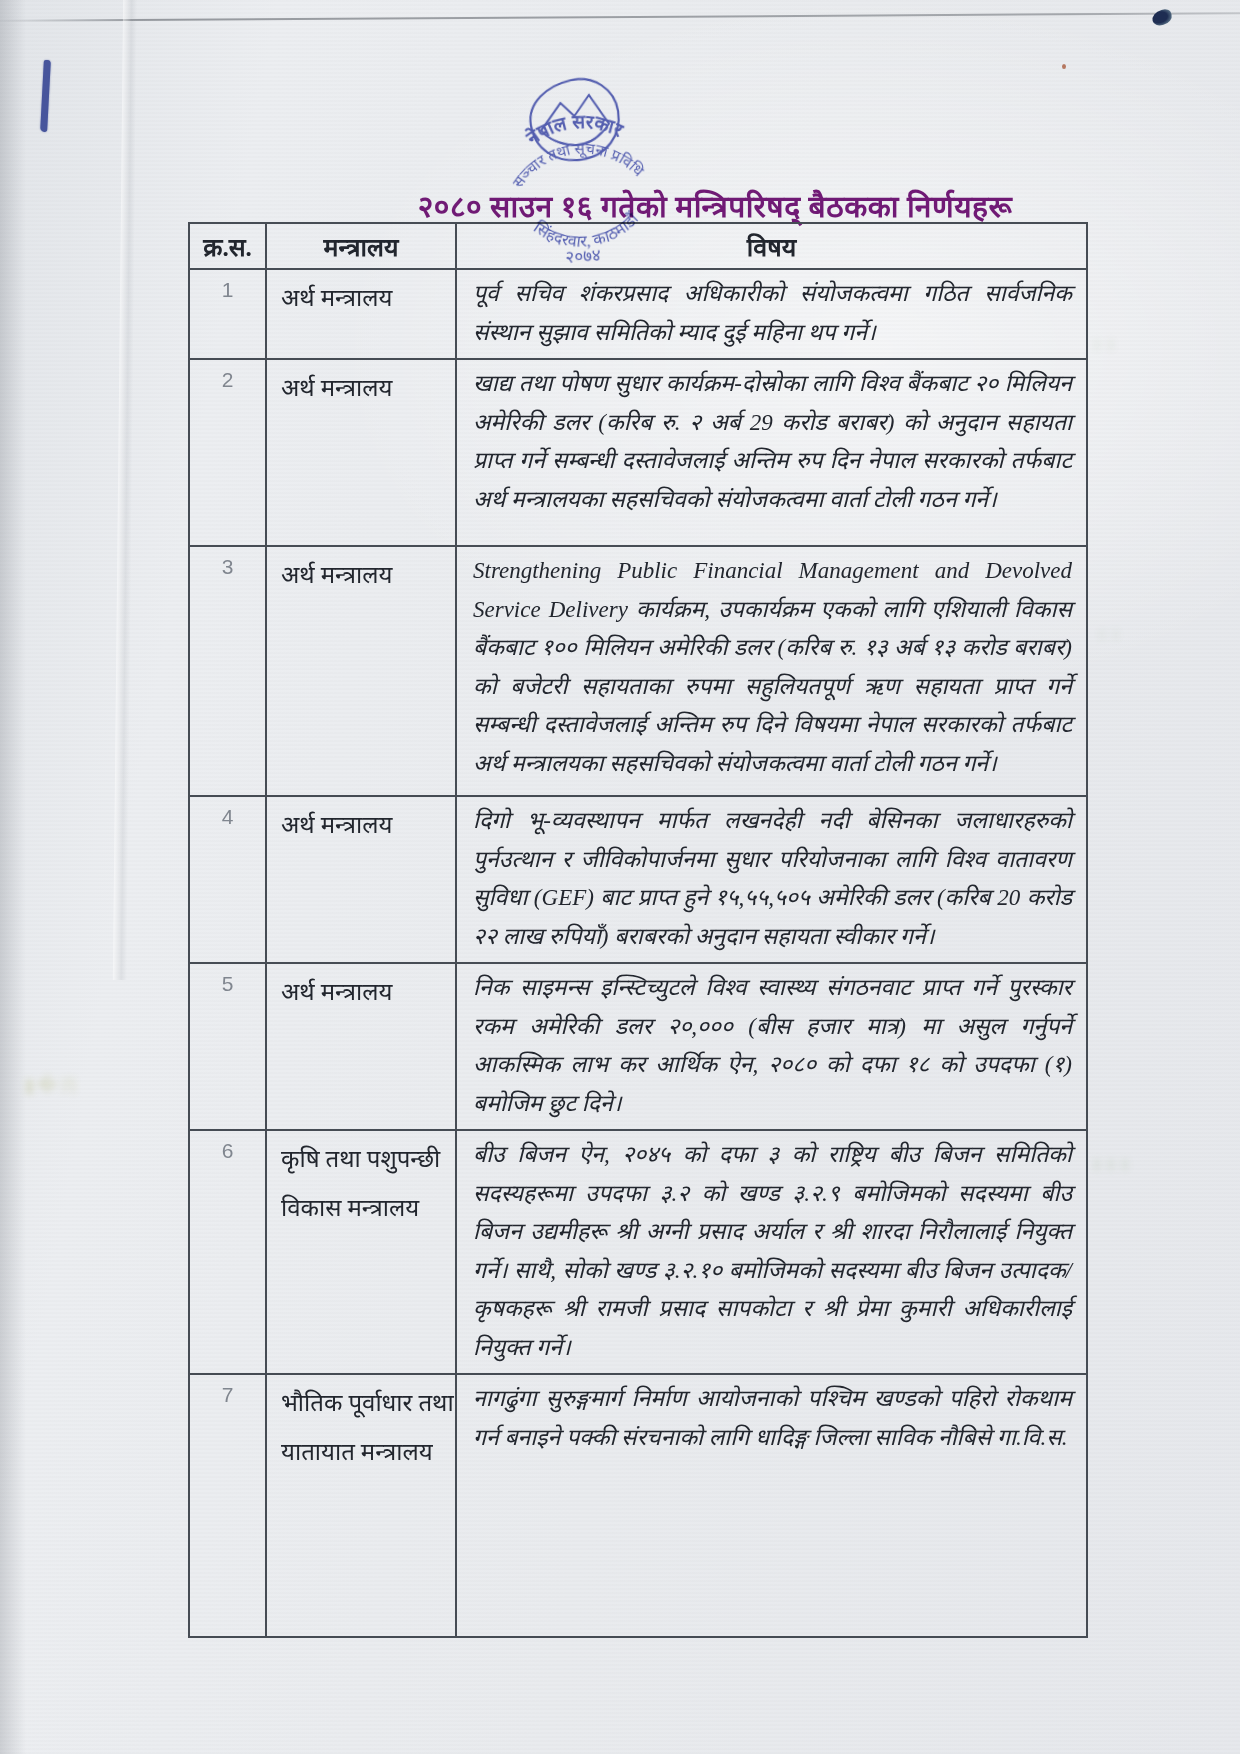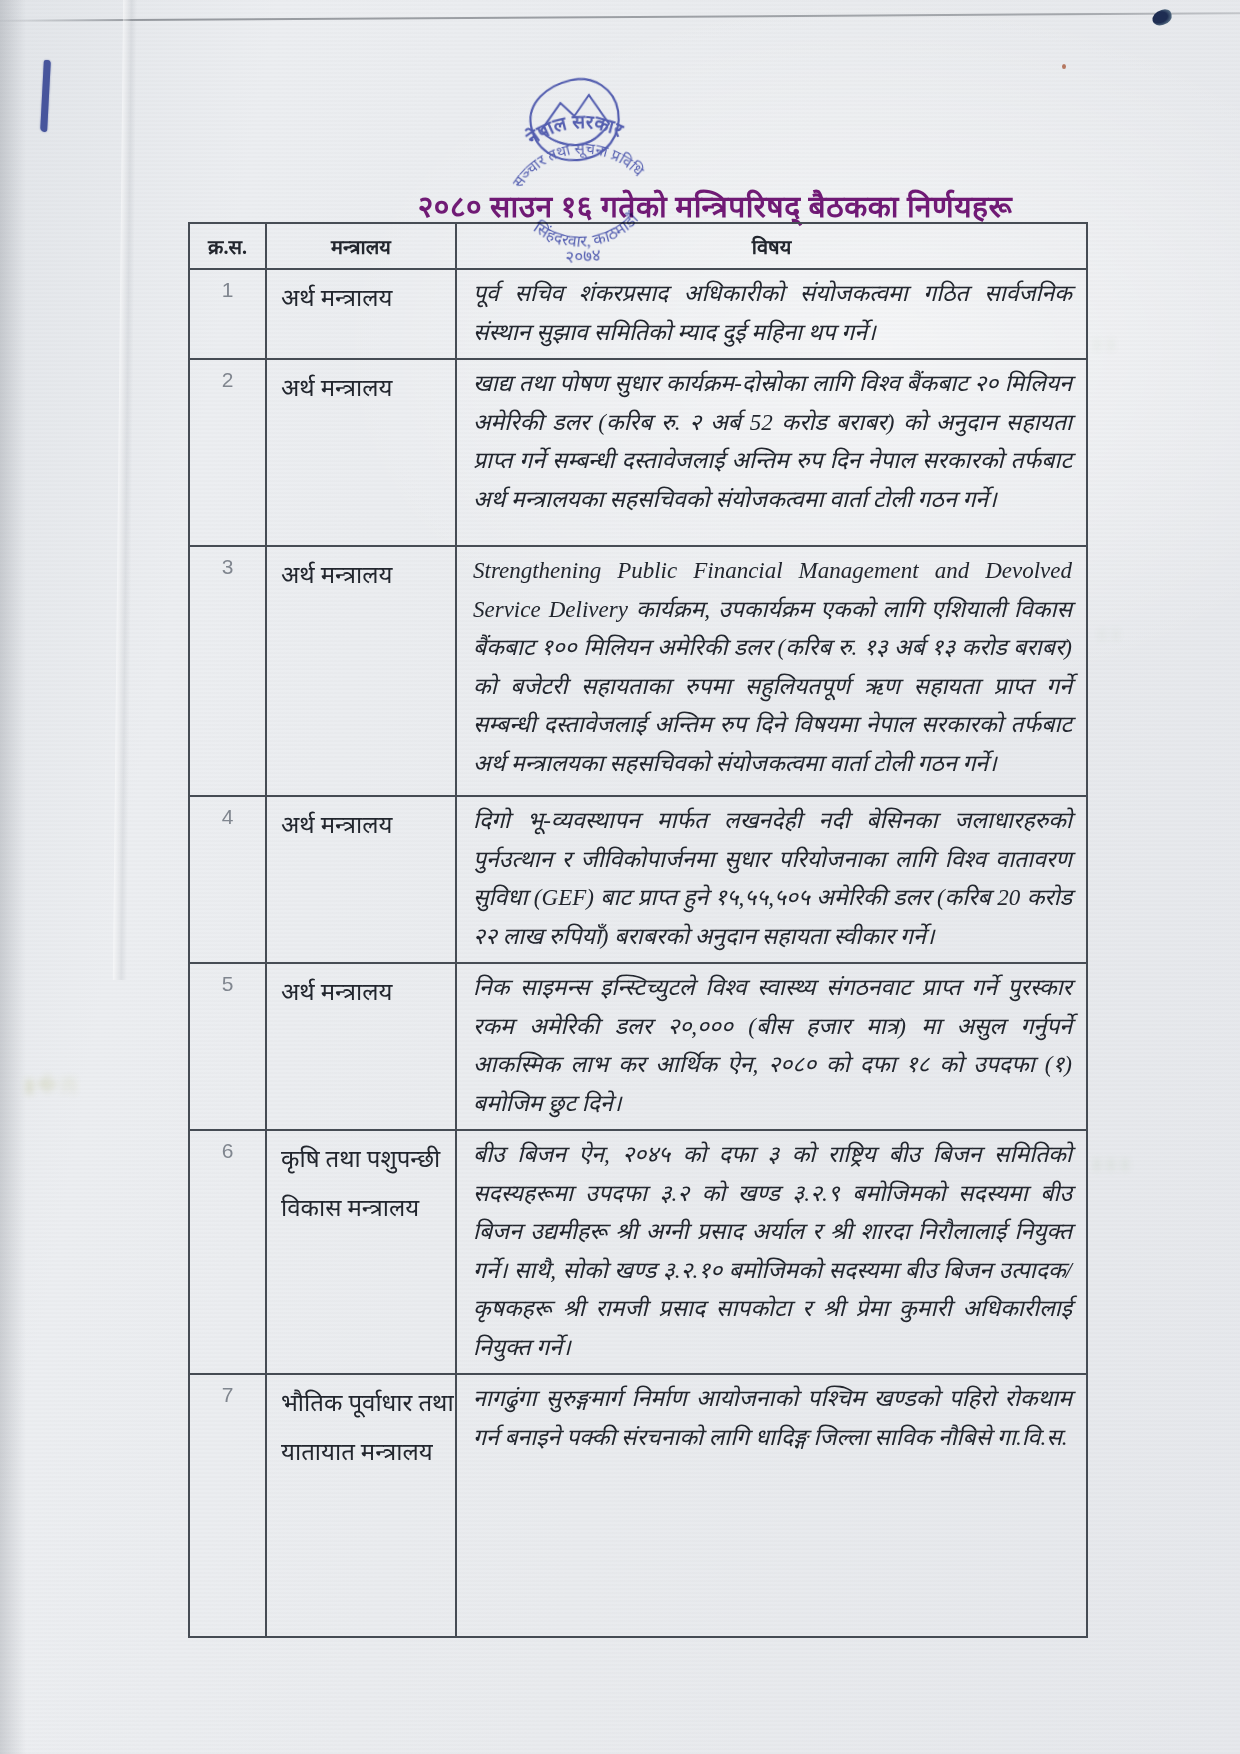--- a/index.html
+++ b/index.html
@@ -48,21 +48,21 @@
   }
   table.doc col.c-sn{width:77px;}
   table.doc col.c-min{width:190px;}
   table.doc col.c-sub{width:631px;}
   table.doc th,table.doc td{
     border:2px solid #464c54;
     vertical-align:top;
   }
   table.doc thead th{
     height:40px;text-align:center;vertical-align:middle;
-    font-size:20px;font-weight:700;padding:2px 4px;
+    font-size:25px;font-weight:700;padding:2px 4px;
   }
   td.sn{color:#818archive;} 
   td.sn{color:#80868f;font-family:"Liberation Sans","DejaVu Sans",sans-serif;font-size:21px;text-align:center;padding-top:8px;}
   td.ministry{font-size:24px;line-height:49px;padding:4px 0 4px 14px;}
   td.subject{font-size:23px;line-height:38.5px;padding:5px 14px 6px 16px;text-align:justify;font-style:italic;}
 </style>
 </head>
 <body>
 
 <div class="paper"></div>
@@ -119,21 +119,21 @@
   <tbody>
   <tr style="height: 82px;">
     <td class="sn">1</td>
     <td class="ministry">अर्थ मन्त्रालय</td>
     <td class="subject">पूर्व सचिव शंकरप्रसाद अधिकारीको संयोजकत्वमा गठित सार्वजनिक संस्थान सुझाव समितिको म्याद दुई महिना थप गर्ने।</td>
   </tr>
 
   <tr style="height: 187px;">
     <td class="sn">2</td>
     <td class="ministry">अर्थ मन्त्रालय</td>
-    <td class="subject">खाद्य तथा पोषण सुधार कार्यक्रम-दोस्रोका लागि विश्व बैंकबाट २० मिलियन अमेरिकी डलर (करिब रु. २ अर्ब 52 करोड बराबर) को अनुदान सहायता प्राप्त गर्ने सम्बन्धी दस्तावेजलाई अन्तिम रुप दिन नेपाल सरकारको तर्फबाट अर्थ मन्त्रालयका सहसचिवको संयोजकत्वमा वार्ता टोली गठन गर्ने।</td>
+    <td class="subject">खाद्य तथा पोषण सुधार कार्यक्रम-दोस्रोका लागि विश्व बैंकबाट २० मिलियन अमेरिकी डलर (करिब रु. २ अर्ब 29 करोड बराबर) को अनुदान सहायता प्राप्त गर्ने सम्बन्धी दस्तावेजलाई अन्तिम रुप दिन नेपाल सरकारको तर्फबाट अर्थ मन्त्रालयका सहसचिवको संयोजकत्वमा वार्ता टोली गठन गर्ने।</td>
   </tr>
 
   <tr style="height: 250px;">
     <td class="sn">3</td>
     <td class="ministry">अर्थ मन्त्रालय</td>
     <td class="subject">Strengthening Public Financial Management and Devolved Service Delivery कार्यक्रम, उपकार्यक्रम एकको लागि एशियाली विकास बैंकबाट १०० मिलियन अमेरिकी डलर (करिब रु. १३ अर्ब १३ करोड बराबर) को बजेटरी सहायताका रुपमा सहुलियतपूर्ण ऋण सहायता प्राप्त गर्ने सम्बन्धी दस्तावेजलाई अन्तिम रुप दिने विषयमा नेपाल सरकारको तर्फबाट अर्थ मन्त्रालयका सहसचिवको संयोजकत्वमा वार्ता टोली गठन गर्ने।</td>
   </tr>
 
   <tr style="height: 155px;">
     <td class="sn">4</td>

